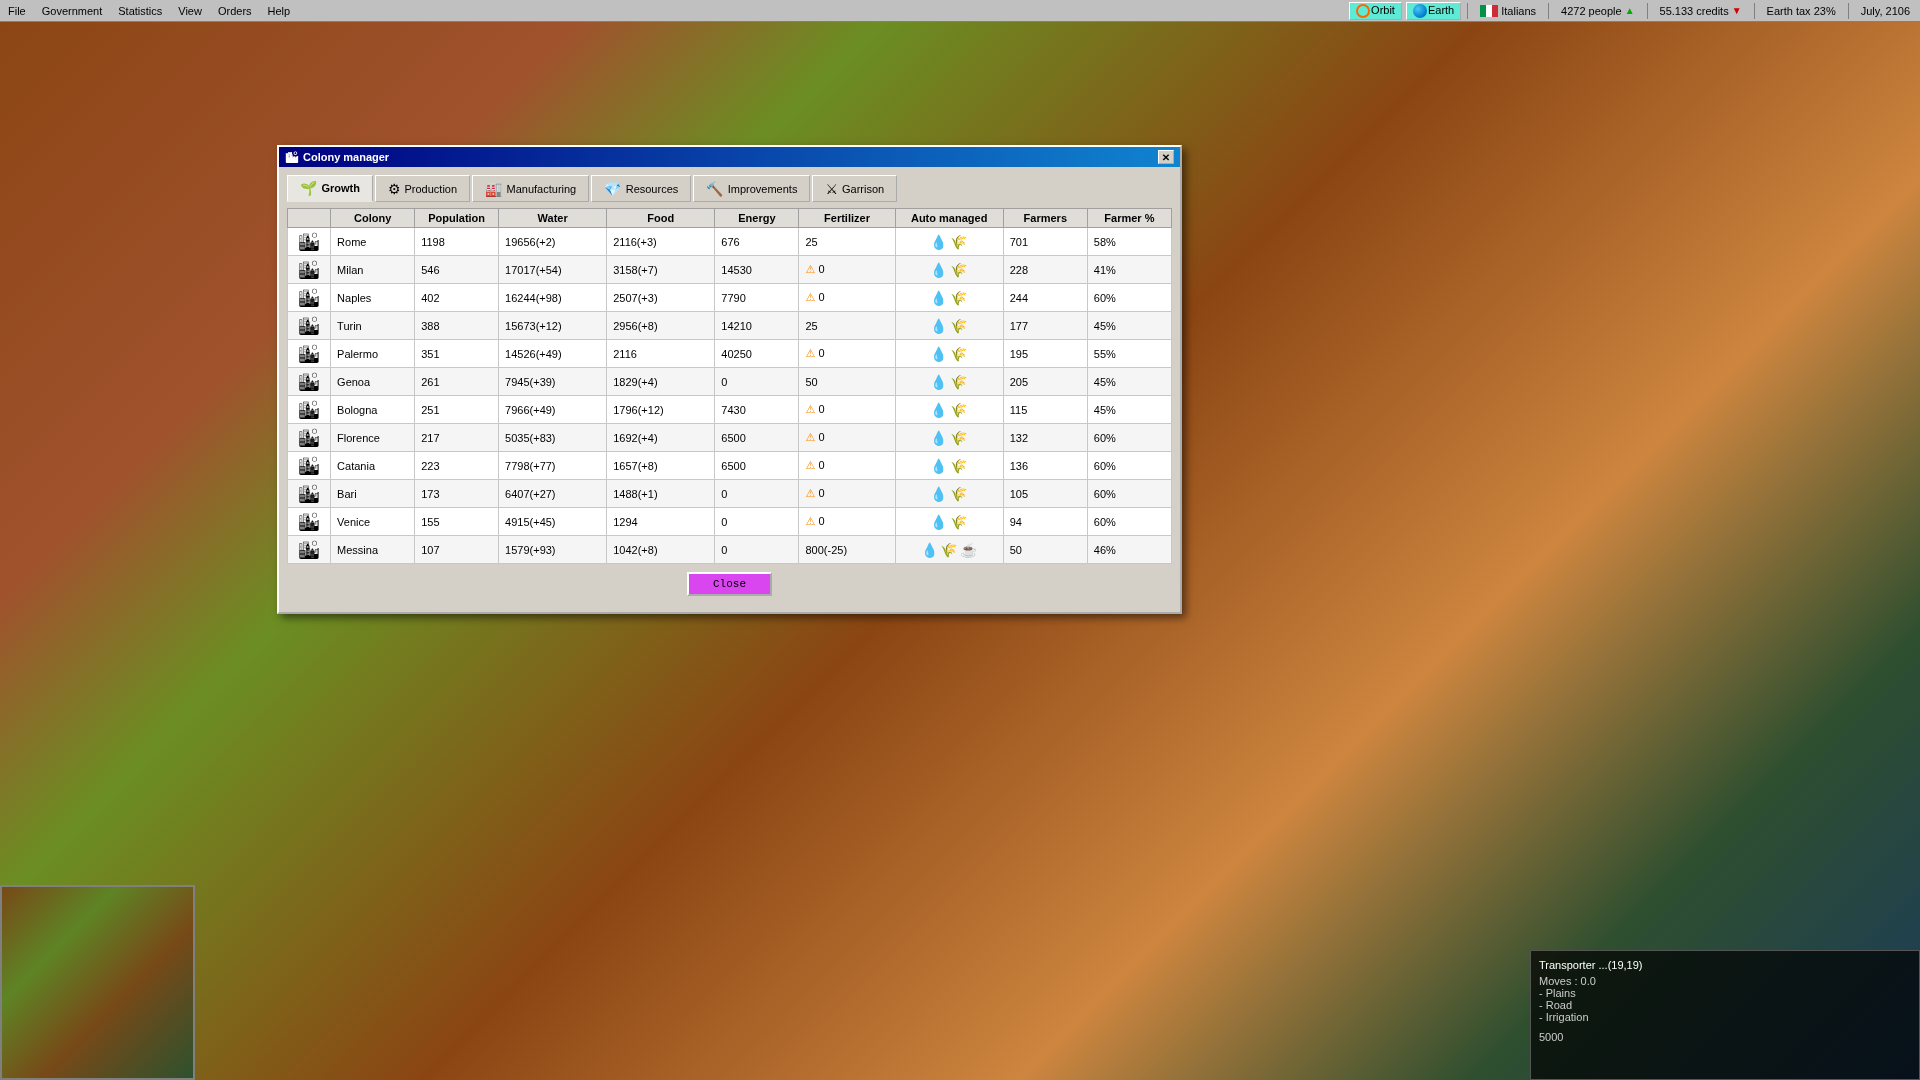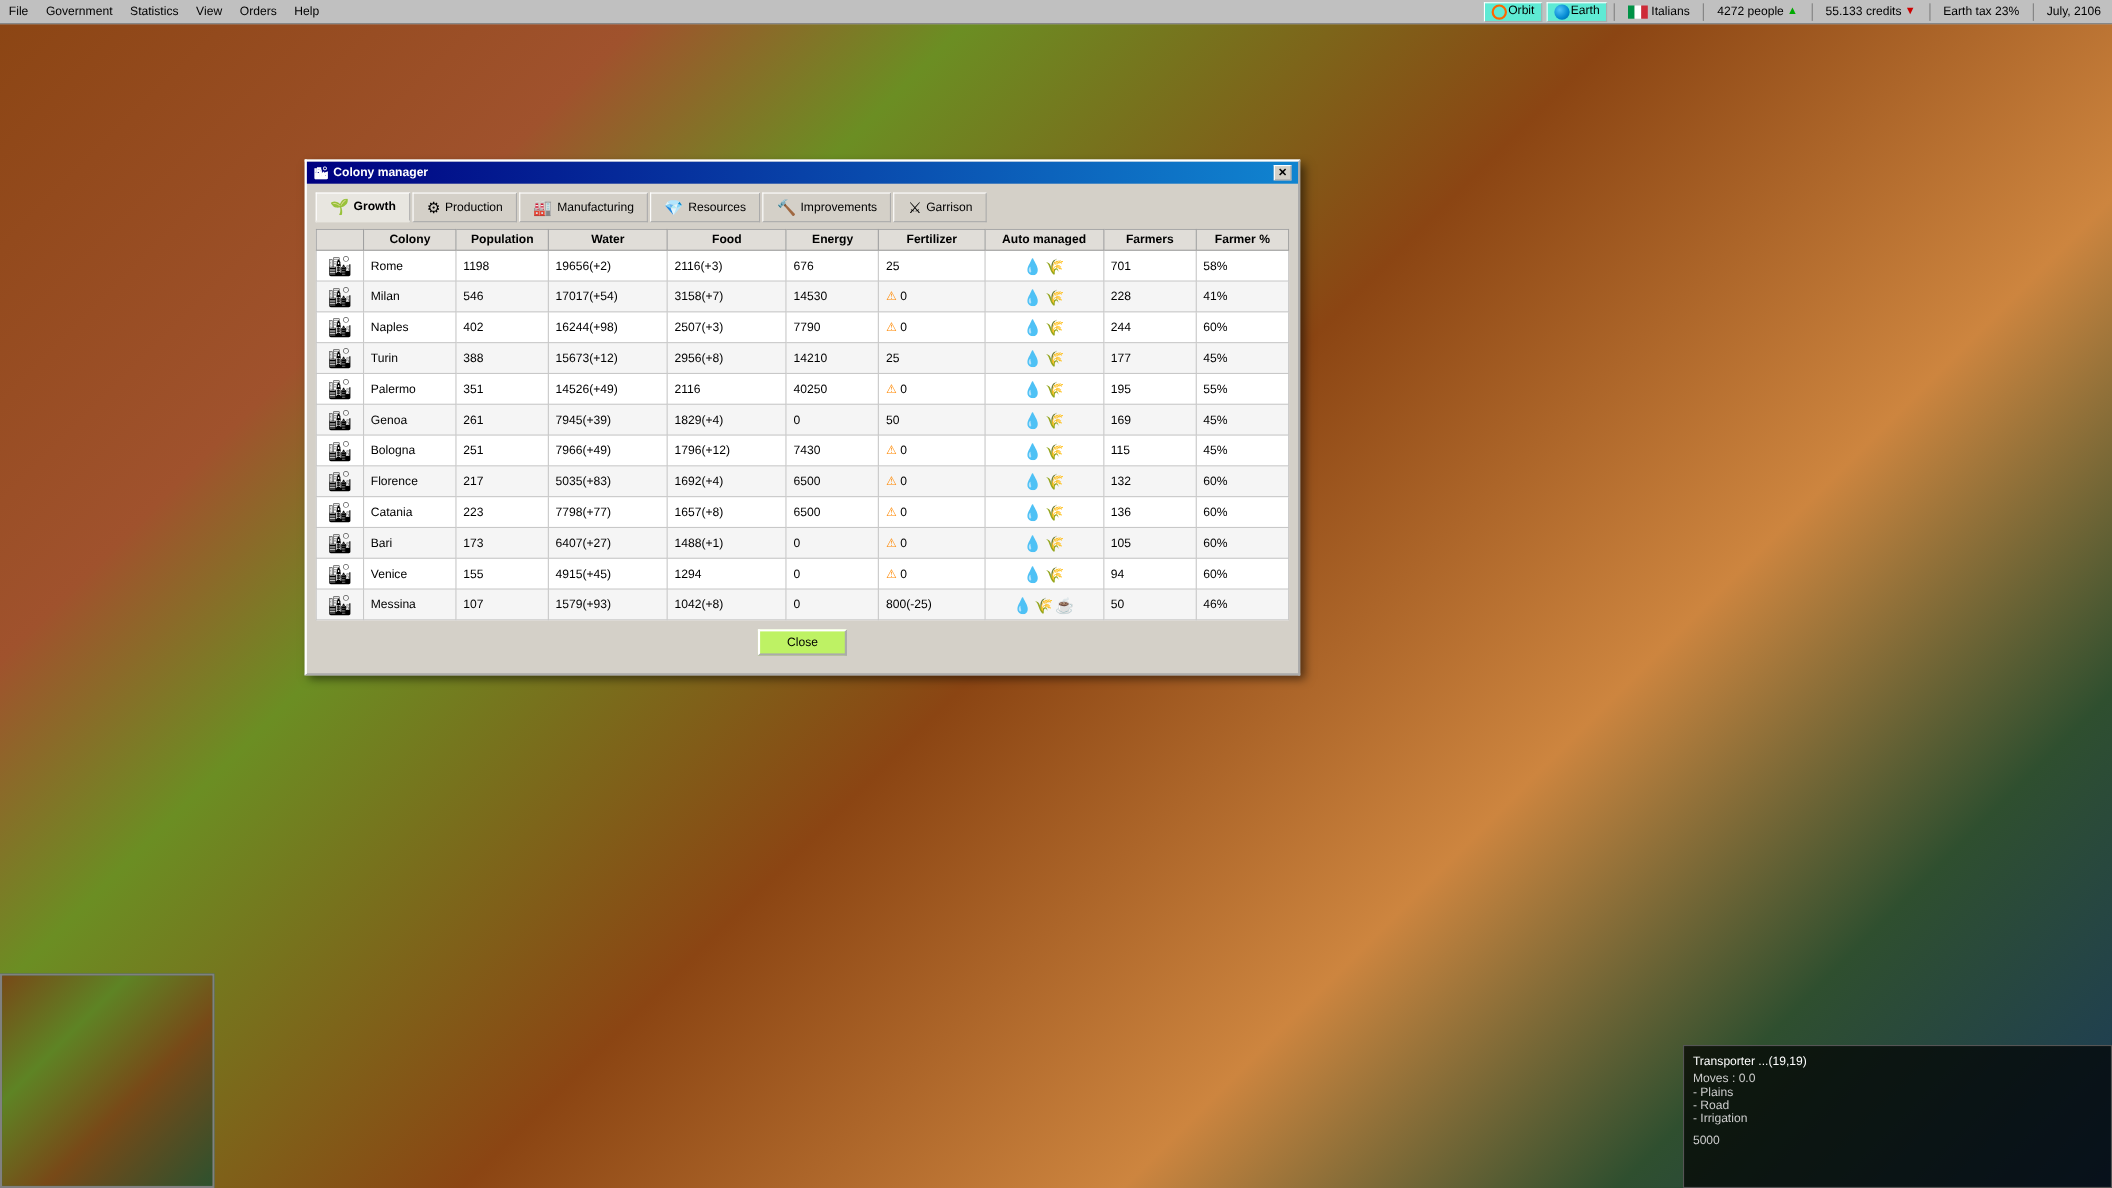--- a/index.html
+++ b/index.html
@@ -229,25 +229,26 @@
     .auto-icons { display: flex; align-items: center; gap: 2px; justify-content: center; }
 
     
     .close-btn-row {
       display: flex;
       justify-content: center;
       padding: 8px;
     }
     .close-btn {
       padding: 4px 24px;
-      background: #bef264;
+      background: #d946ef;
       border: 2px outset #ffffff;
       font-size: 11px;
       cursor: pointer;
       font-weight: normal;
+      font-family: Liberation Mono, monospace;
     }
 
     
     .table-wrapper {
       max-height: 430px;
       overflow-y: auto;
     }
 
     
     .globe-icon {
@@ -484,21 +485,21 @@
                 <td class="col-water">7945(+39)</td>
                 <td class="col-food">1829(+4)</td>
                 <td class="col-energy">0</td>
                 <td class="col-fert">50</td>
                 <td class="col-auto">
                   <div class="auto-icons">
                     <span style="color:#0088cc;font-size:14px;">💧</span>
                     <span style="color:#cc8800;font-size:14px;">🌾</span>
                   </div>
                 </td>
-                <td class="col-farmers">169</td>
+                <td class="col-farmers">205</td>
                 <td class="col-fpct">45%</td>
               </tr>
               <tr>
                 <td class="col-icon"><span style="font-size:18px;">🏙</span></td>
                 <td class="col-colony">Bologna</td>
                 <td class="col-pop">251</td>
                 <td class="col-water">7966(+49)</td>
                 <td class="col-food">1796(+12)</td>
                 <td class="col-energy">7430</td>
                 <td class="col-fert"><span style="color:#ff8800;">⚠</span> 0</td>

